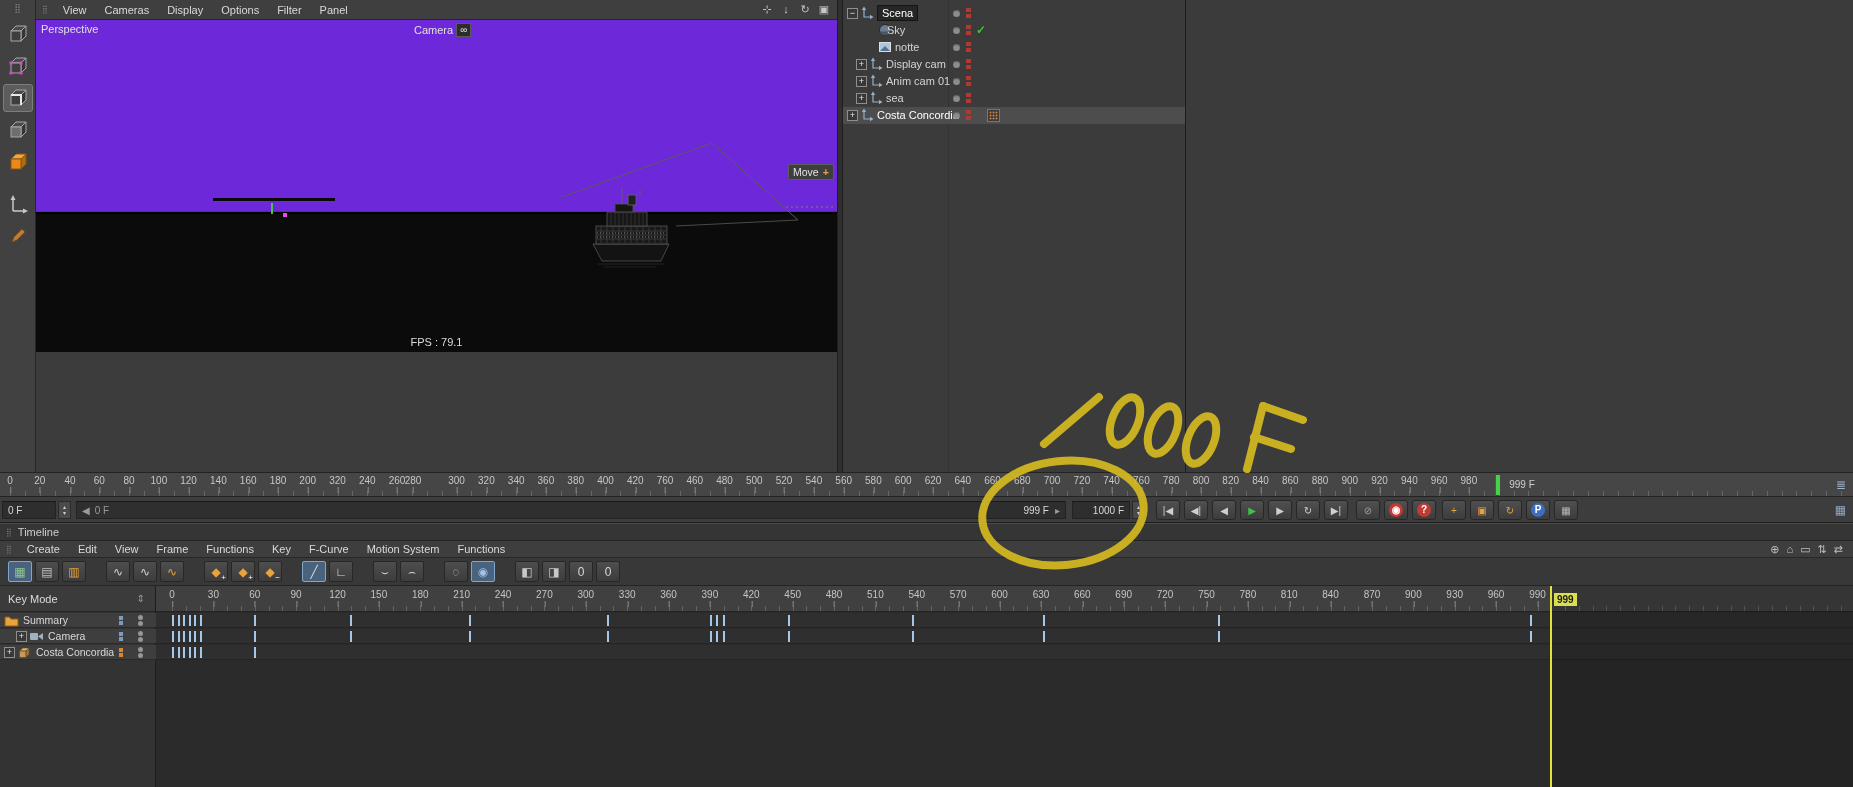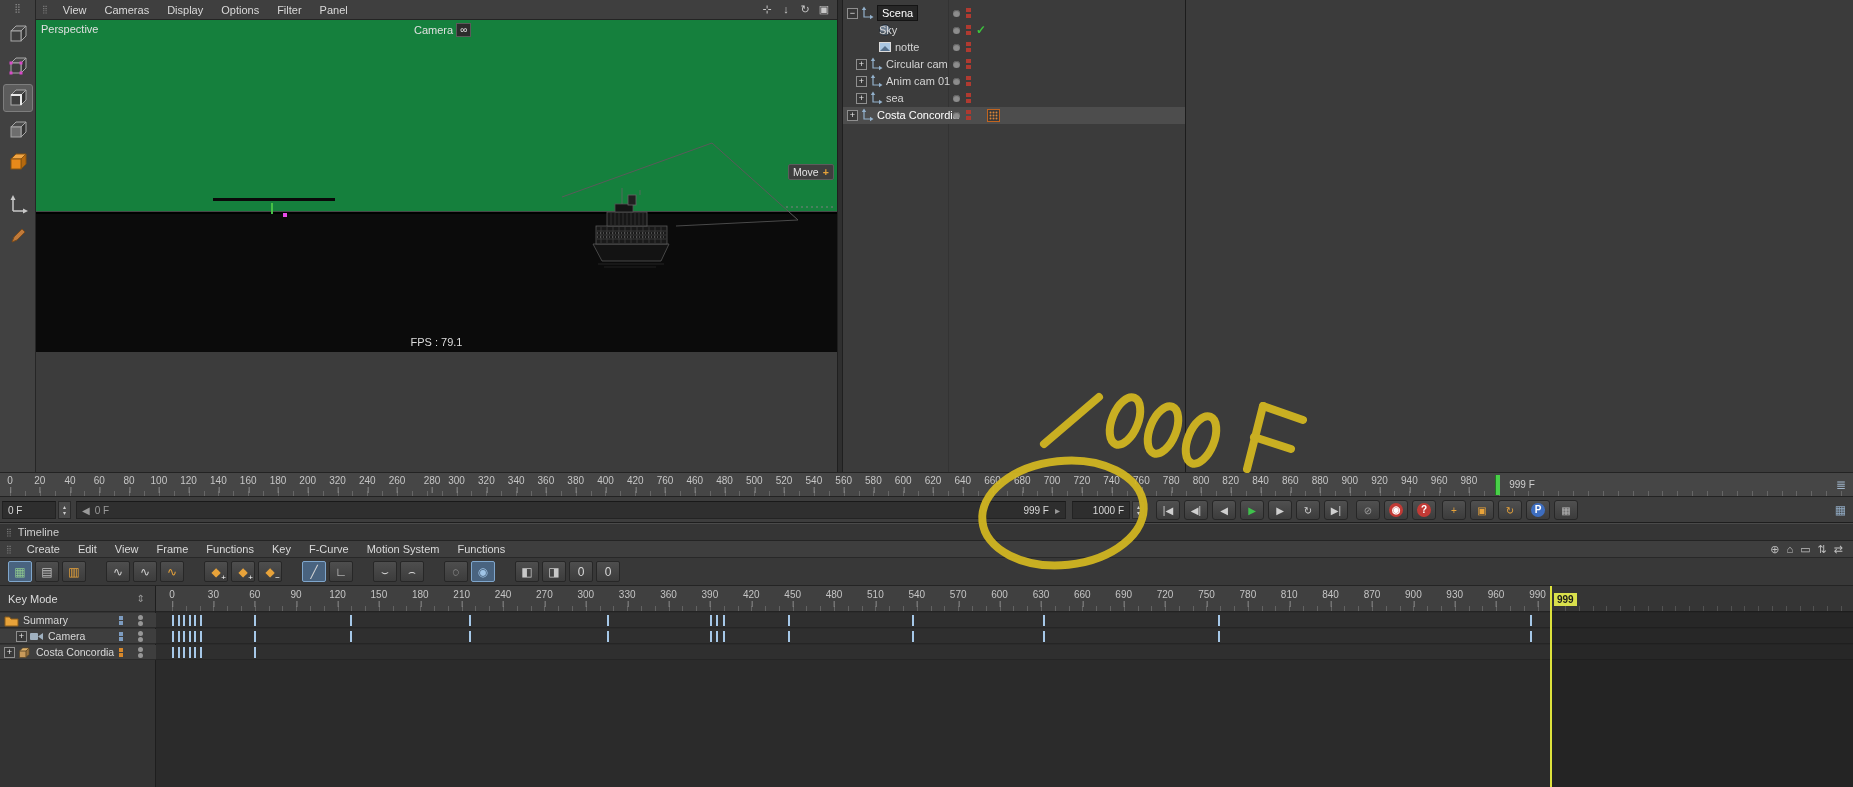--- a/index.html
+++ b/index.html
@@ -16,21 +16,21 @@
 
   
   .menu-bar{position:absolute;left:36px;top:0;width:801px;height:20px;background:#3f3f3f;border-bottom:1px solid #242424;display:flex;align-items:center}
   .mb-grip{color:#7f7f7f;font-size:8px;padding:0 6px}
   .menu-items{display:flex}
   .menu-item{padding:0 9px;font-size:11px;color:#dadada;line-height:20px}
   .vp-nav{margin-left:auto;display:flex;gap:3px;padding-right:5px}
   .vp-nav-icon{width:16px;text-align:center;color:#c8c8c8;font-size:11px}
 
   
-  .viewport{position:absolute;left:36px;top:20px;width:801px;height:332px;background:#15803d;overflow:hidden}
+  .viewport{position:absolute;left:36px;top:20px;width:801px;height:332px;background:#6d28d9;overflow:hidden}
   .vp-sea{position:absolute;left:0;top:192px;right:0;bottom:0;background:#0b0b0b}
   .vp-scene{position:absolute;left:0;top:0}
   .vp-label{position:absolute;left:5px;top:3px;color:#e0e0e0;font-size:11px}
   .vp-camera{position:absolute;left:378px;top:3px;color:#e0e0e0;font-size:11px;display:flex;align-items:center;gap:3px}
   .vp-cam-badge{background:#2c2c2c;border:1px solid #5a5a5a;font-size:10px;padding:0 3px;line-height:12px}
   .vp-move{position:absolute;left:752px;top:144px;height:16px;background:#3e3e3e;border:1px solid #5c5c5c;border-radius:2px;
            color:#e2e2e2;font-size:10.5px;display:flex;align-items:center;gap:4px;padding:0 4px}
   .vp-move-plus{color:#e8a33a;font-weight:bold}
   .vp-fps{position:absolute;left:50%;transform:translateX(-50%);bottom:4px;color:#dcdcdc;font-size:11px}
   .vp-axis{position:absolute;left:18px;top:396px}
@@ -275,21 +275,21 @@
           <span class="om-vis">
             <i></i>
             <i></i>
           </span>
         </div>
         <div class="om-row" style="top:22px">
           <span class="om-icon" style="left:35px"><svg width="14" height="14" viewBox="0 0 14 14">
               <circle cx="7" cy="7" r="5.5" fill="#6e7d8f" stroke="#23282e"></circle>
               <path d="M1.8 8.5 A5.5 5.5 0 0 0 12.2 8.5 Z" fill="#49555f"></path>
             </svg></span>
-          <span class="om-label" style="left:36px">Sky</span>
+          <span class="om-label" style="left:44px">Sky</span>
           <span class="om-dot"></span>
           <span class="om-vis">
             <i></i>
             <i></i>
           </span>
           <span class="om-check">✓</span>
         </div>
         <div class="om-row" style="top:39px">
           <span class="om-icon" style="left:35px"><svg width="14" height="14" viewBox="0 0 14 14">
               <rect x="1.5" y="2.5" width="11" height="9" fill="#a9c6e2" stroke="#dcdcdc"></rect>
@@ -302,21 +302,21 @@
             <i></i>
           </span>
         </div>
         <div class="om-row" style="top:56px">
           <span class="om-expand" style="left:13px">+</span>
           <span class="om-icon" style="left:26px"><svg width="14" height="14" viewBox="0 0 14 14">
               <path d="M4 3 V11 H11" fill="none" stroke="#93b1cc" stroke-width="1.2"></path>
               <polygon points="4,0.5 1.8,4 6.2,4" fill="#93b1cc"></polygon>
               <polygon points="13.5,11 10,8.8 10,13.2" fill="#93b1cc"></polygon>
             </svg></span>
-          <span class="om-label" style="left:43px">Circular cam</span>
+          <span class="om-label" style="left:43px">Display cam</span>
           <span class="om-dot"></span>
           <span class="om-vis">
             <i></i>
             <i></i>
           </span>
         </div>
         <div class="om-row" style="top:73px">
           <span class="om-expand" style="left:13px">+</span>
           <span class="om-icon" style="left:26px"><svg width="14" height="14" viewBox="0 0 14 14">
               <path d="M4 3 V11 H11" fill="none" stroke="#93b1cc" stroke-width="1.2"></path>
@@ -385,21 +385,21 @@
         <span class="mr-label" style="left:129.1px">80</span>
         <span class="mr-label" style="left:158.9px">100</span>
         <span class="mr-label" style="left:188.6px">120</span>
         <span class="mr-label" style="left:218.4px">140</span>
         <span class="mr-label" style="left:248.2px">160</span>
         <span class="mr-label" style="left:278.0px">180</span>
         <span class="mr-label" style="left:307.7px">200</span>
         <span class="mr-label" style="left:337.5px">320</span>
         <span class="mr-label" style="left:367.3px">240</span>
         <span class="mr-label" style="left:397.1px">260</span>
-        <span class="mr-label" style="left:432px">280</span>
+        <span class="mr-label" style="left:413px">280</span>
         <span class="mr-label" style="left:456.6px">300</span>
         <span class="mr-label" style="left:486.4px">320</span>
         <span class="mr-label" style="left:516.2px">340</span>
         <span class="mr-label" style="left:545.9px">360</span>
         <span class="mr-label" style="left:575.7px">380</span>
         <span class="mr-label" style="left:605.5px">400</span>
         <span class="mr-label" style="left:635.3px">420</span>
         <span class="mr-label" style="left:665.0px">760</span>
         <span class="mr-label" style="left:694.8px">460</span>
         <span class="mr-label" style="left:724.6px">480</span>

